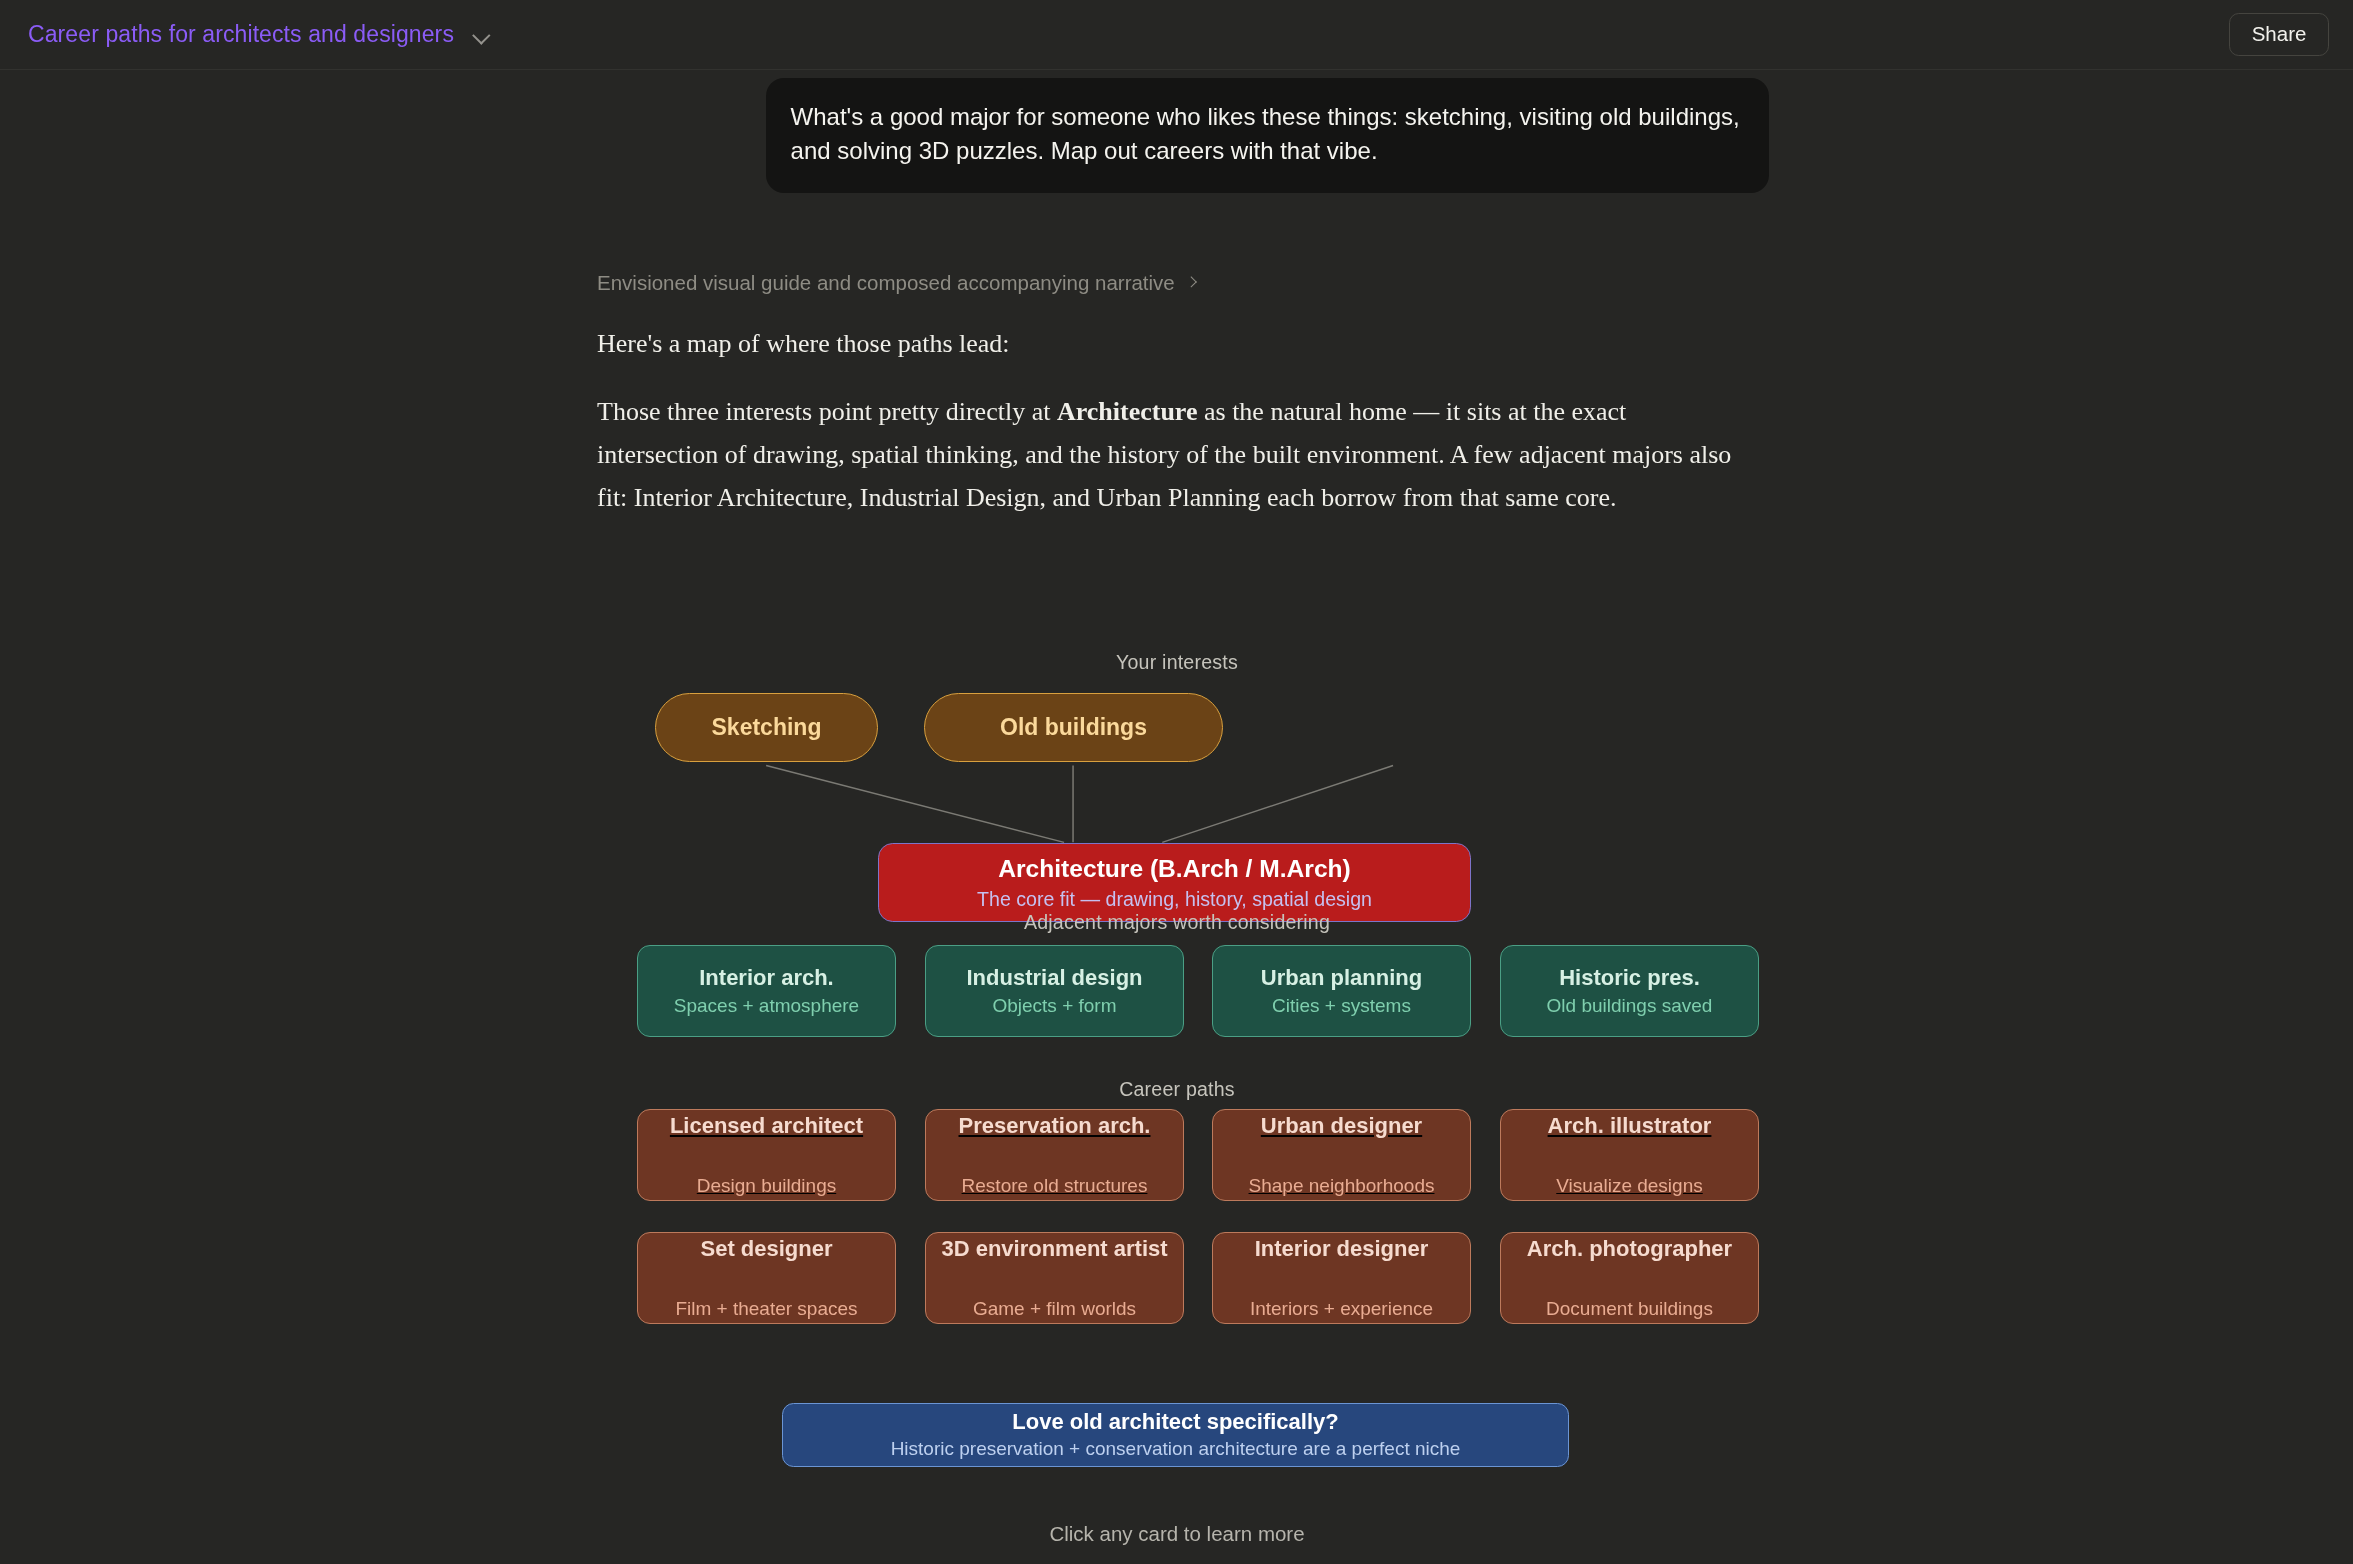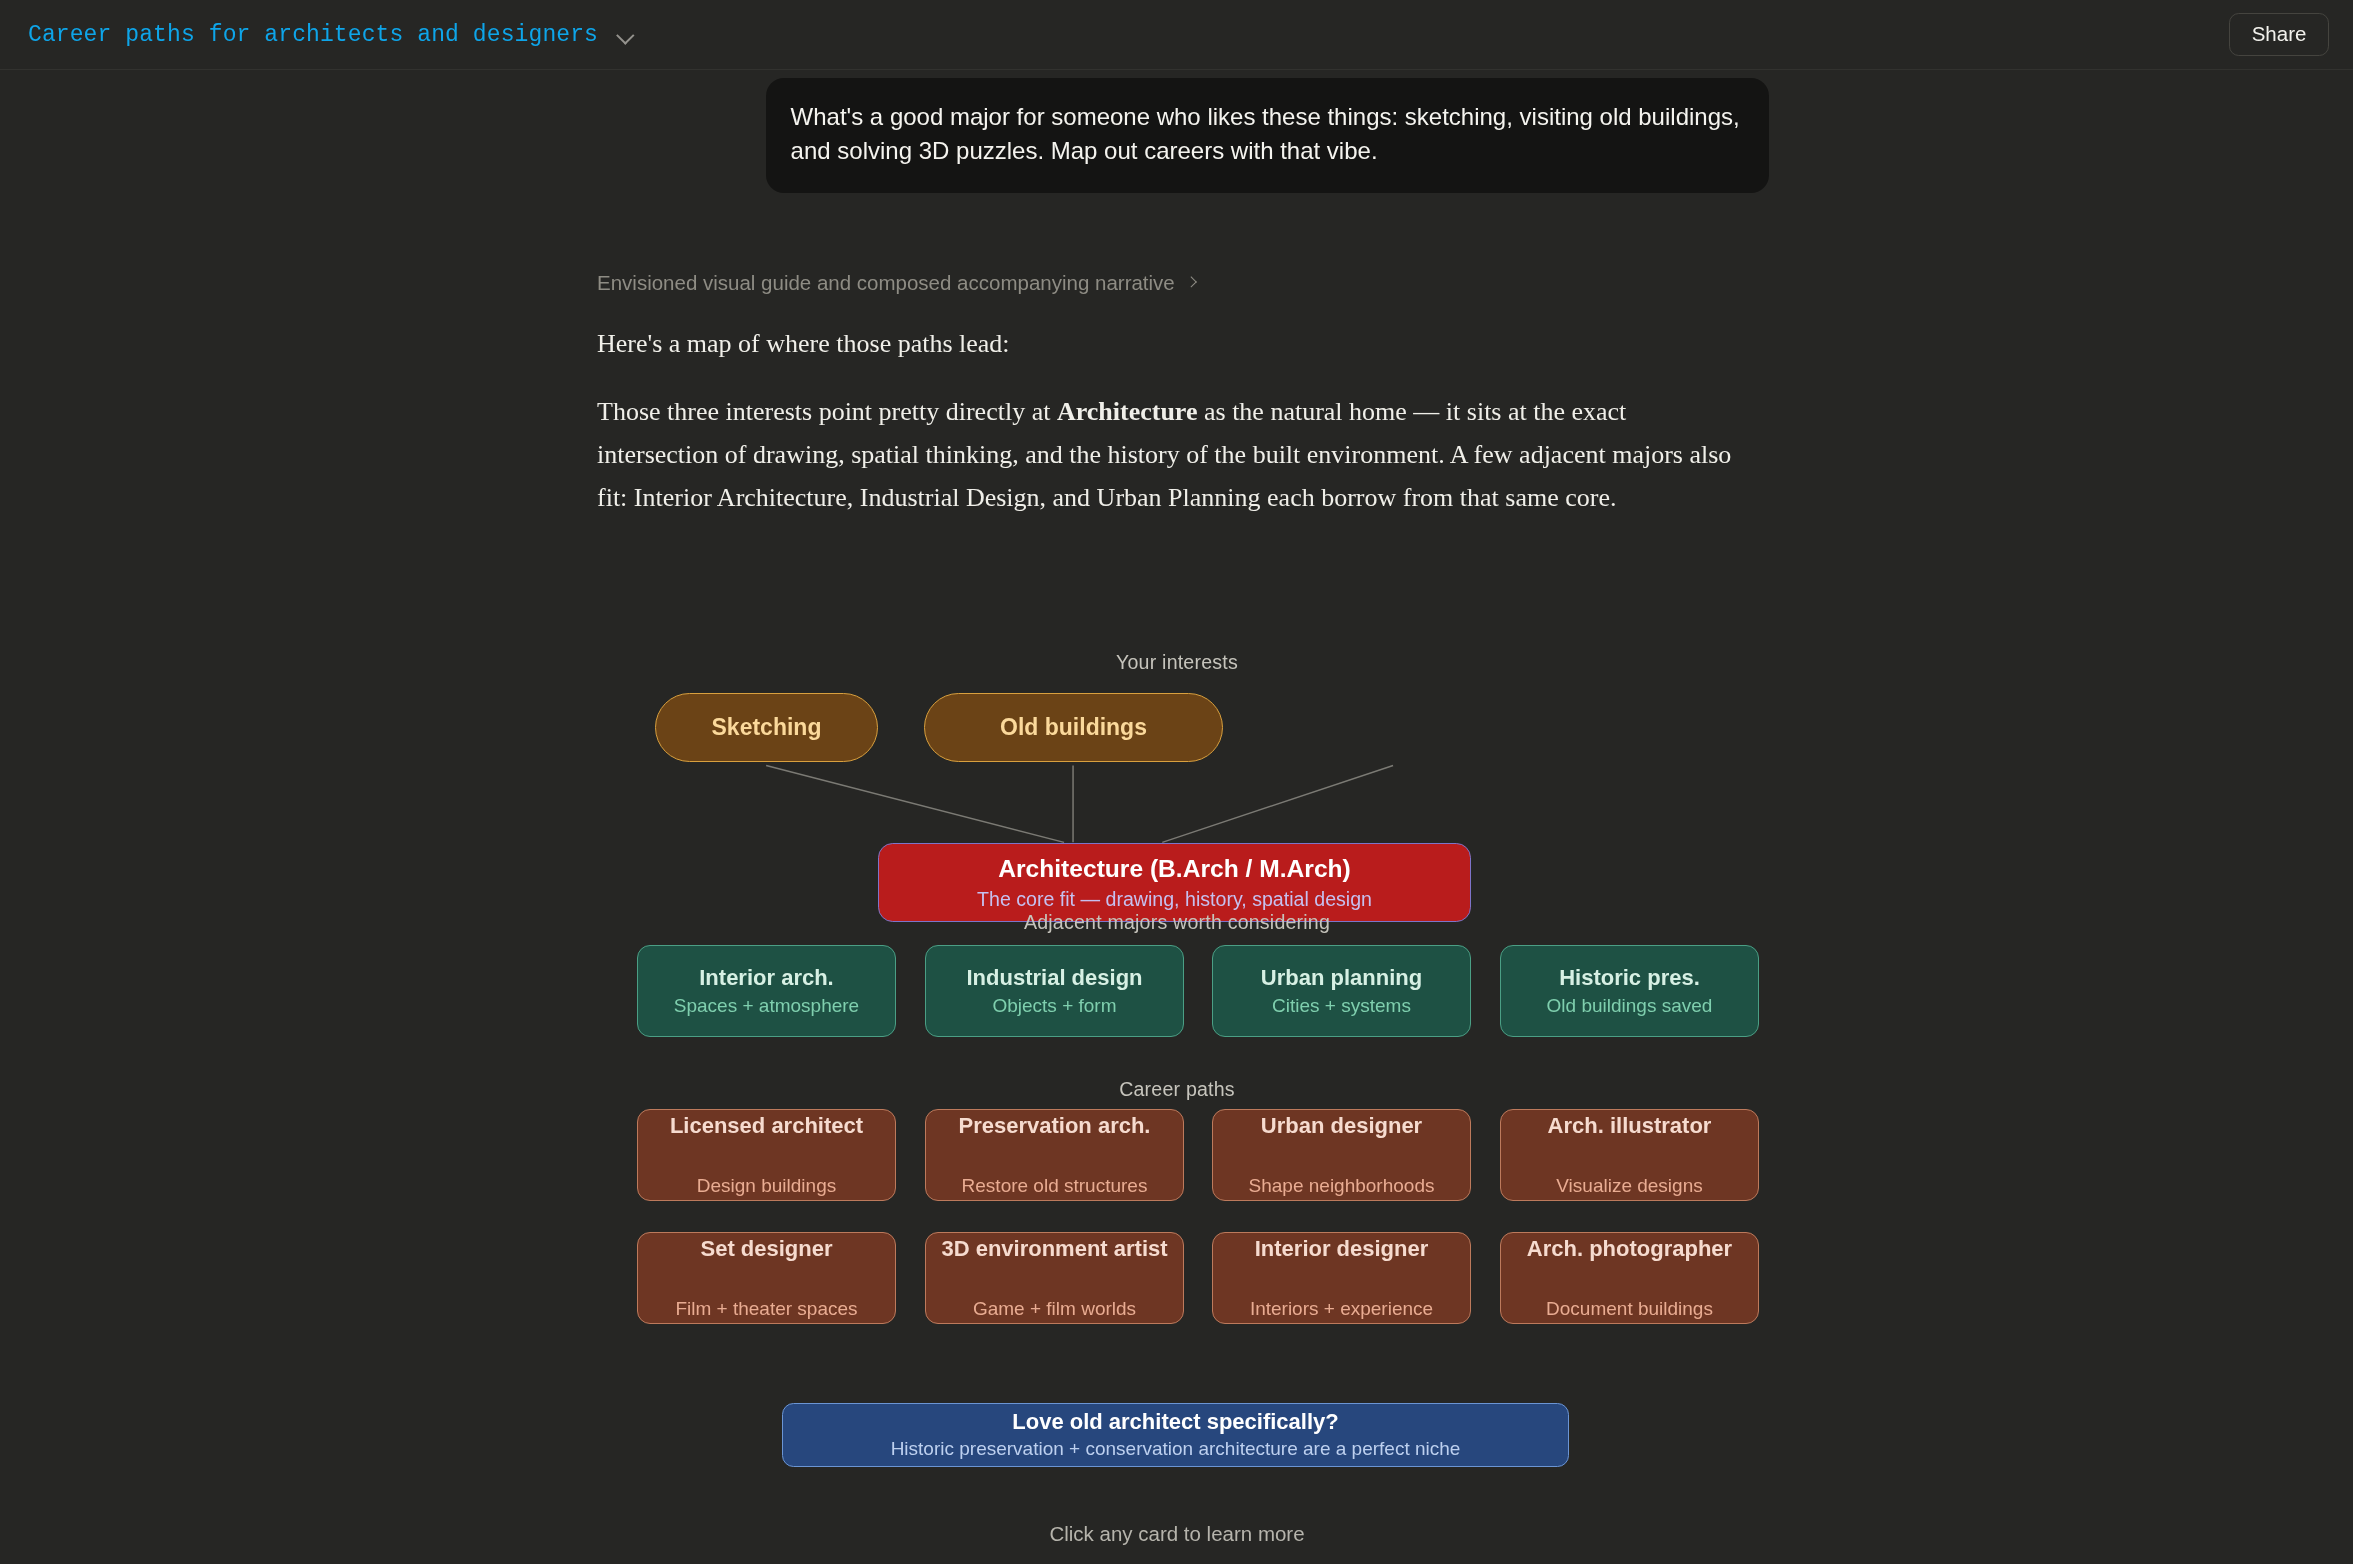--- a/index.html
+++ b/index.html
@@ -26,24 +26,23 @@
     padding: 0 24.6px 0 28px;
   }
   .title-group {
     display: flex;
     align-items: center;
     gap: 18px;
     height: 100%;
   }
   .conv-title {
     font-size: 23px;
-    color: #0ea5e9;
+    color: #8b5cf6;
     letter-spacing: 0.1px;
     white-space: nowrap;
-    font-family: Liberation Mono, monospace;
   }
   .chevron-down {
     width: 21px; height: 21px;
     display: inline-block;
     position: relative;
     opacity: .75;
   }
   .chevron-down::before {
     content: "";
     position: absolute;
@@ -249,21 +248,21 @@
   .card-career .t { color: #f6dbcf; }
   .card-career .s { color: #e9ac92; margin-top: 36px; }
 
   
   .col0 { left: 637px;  width: 259px; }
   .col1 { left: 925px; width: 259px; }
   .col2 { left: 1212px; width: 259px; }
   .col3 { left: 1500px; width: 259px; }
 
   .row-majors  { top: 376px; }
-  .row-career1 { top: 540px; }
+  .row-career1 { top: 540px; text-decoration: underline; }
   .row-career2 { top: 663px; }
 
   
   .callout {
     position: absolute;
     left: 782px;
     top: 834px;
     width: 787px;
     height: 64px;
     border-radius: 11.5px;

